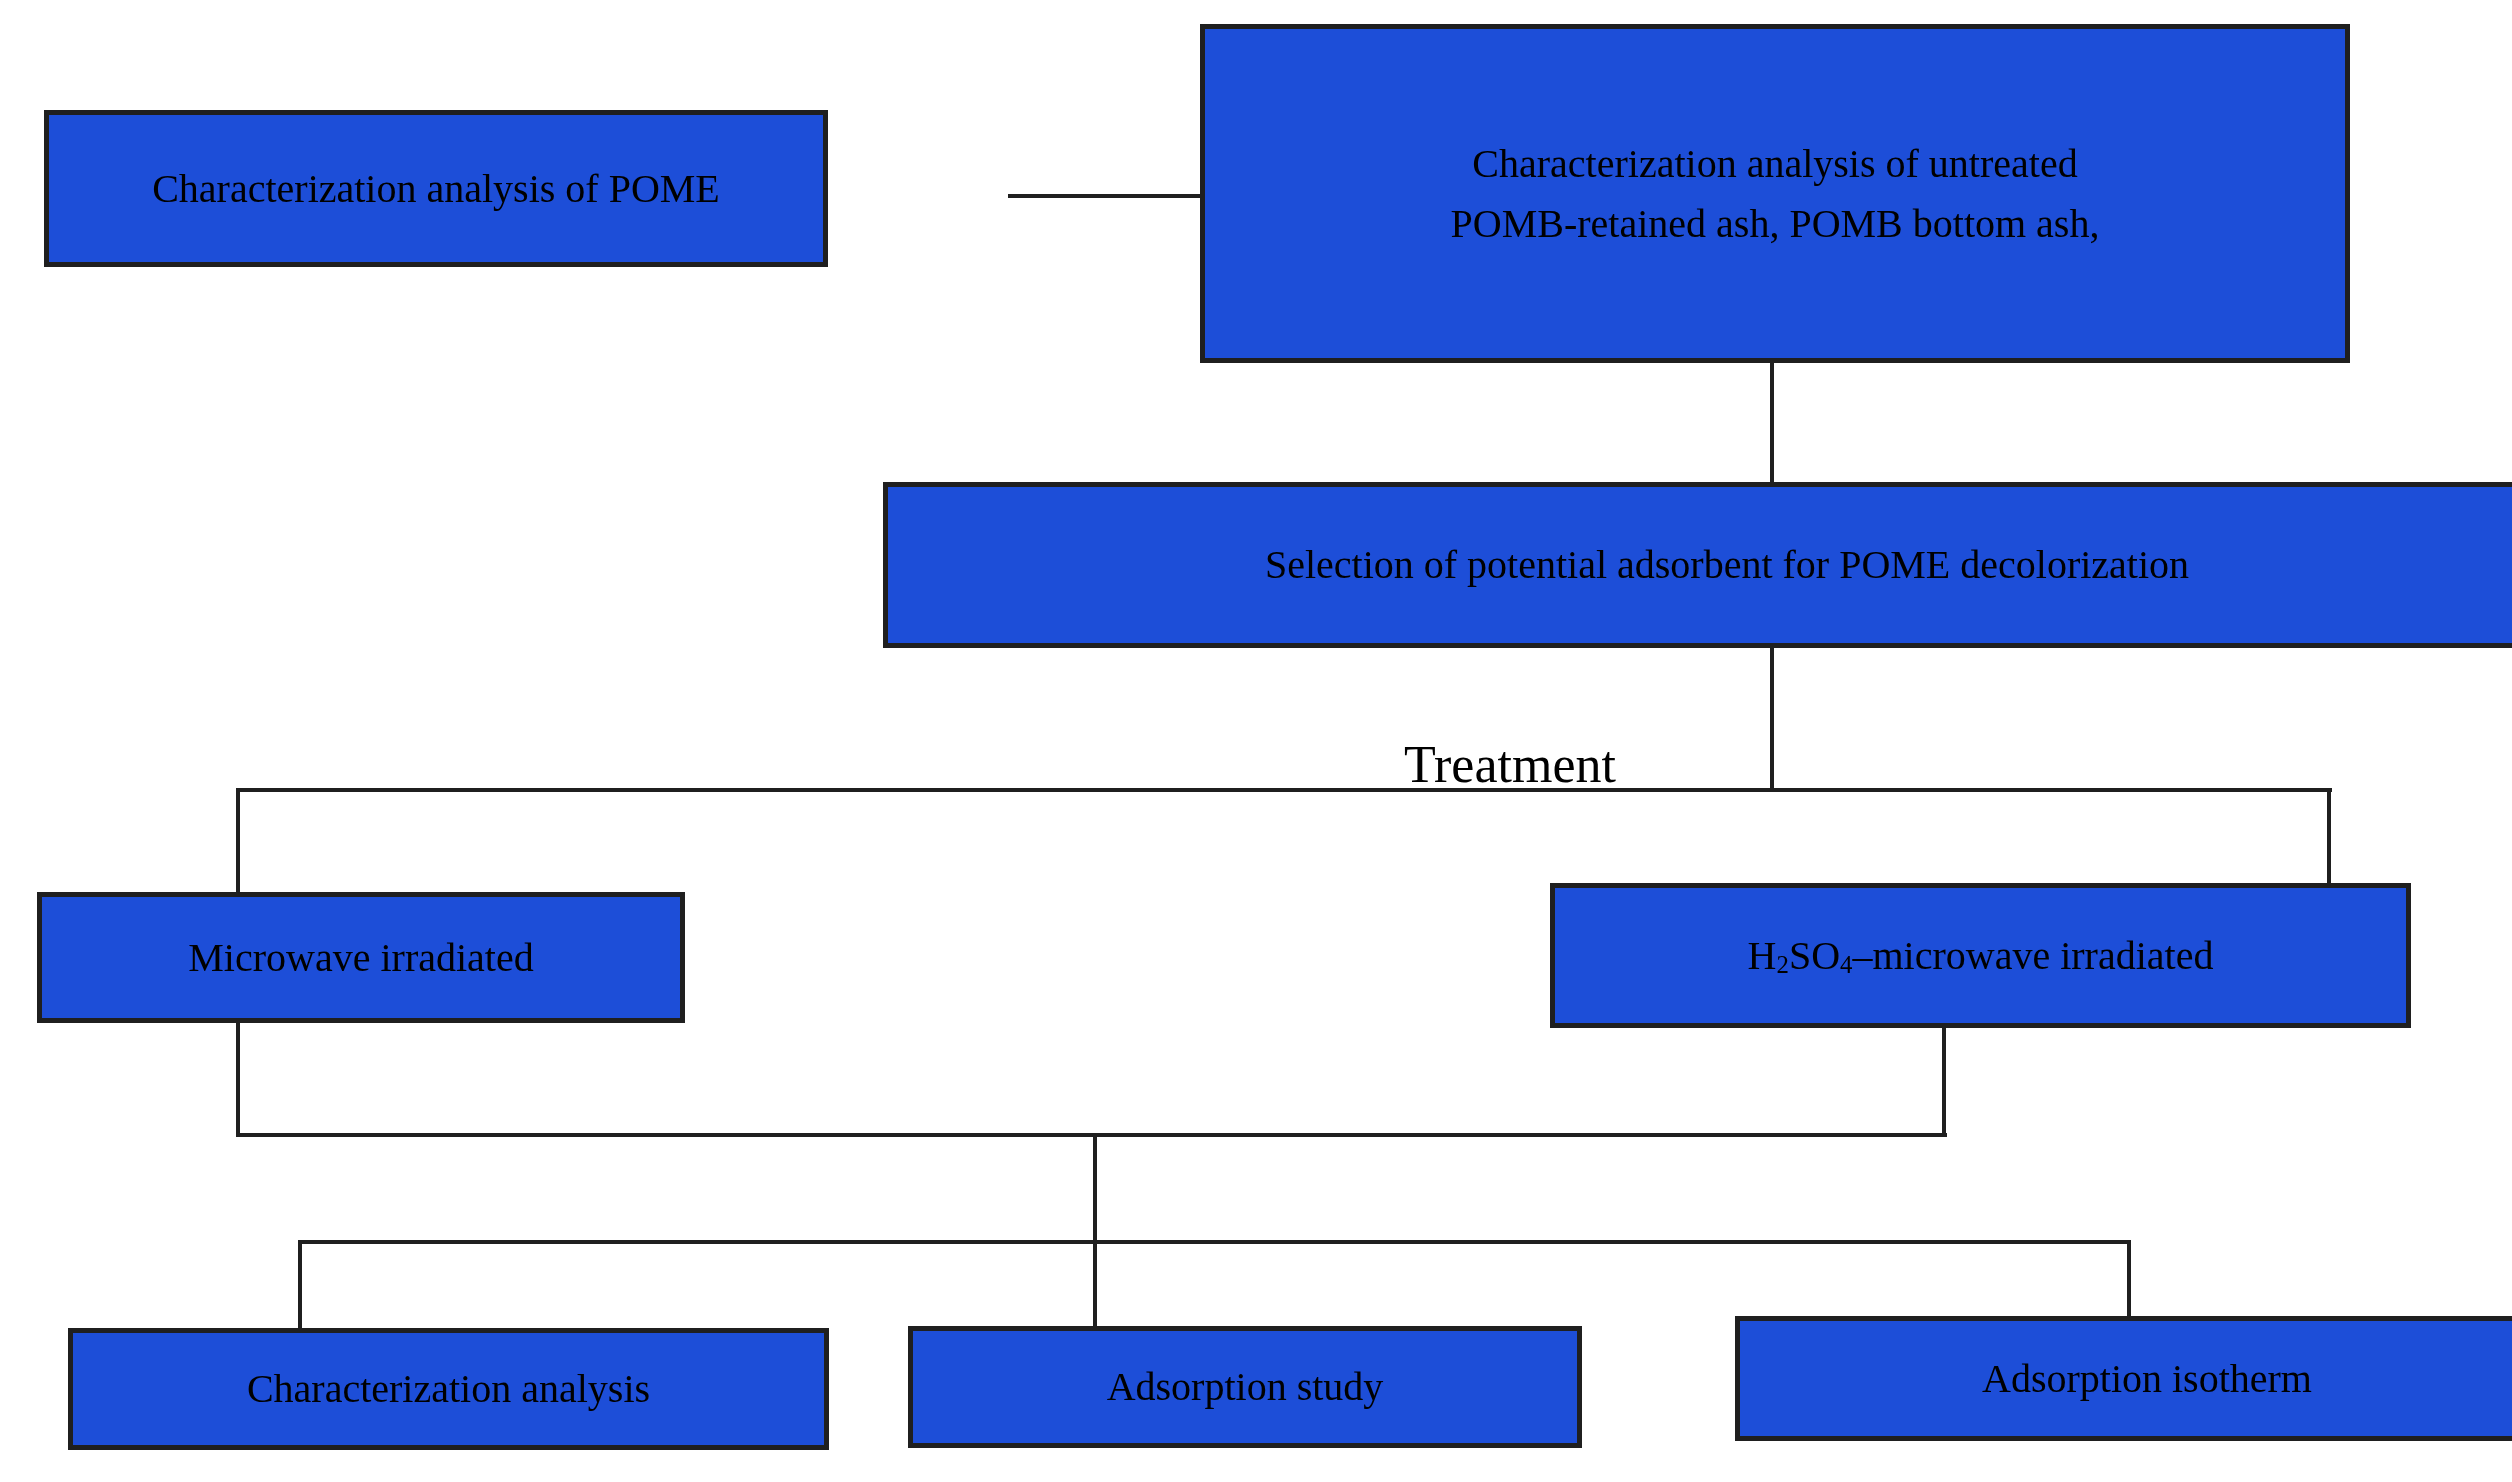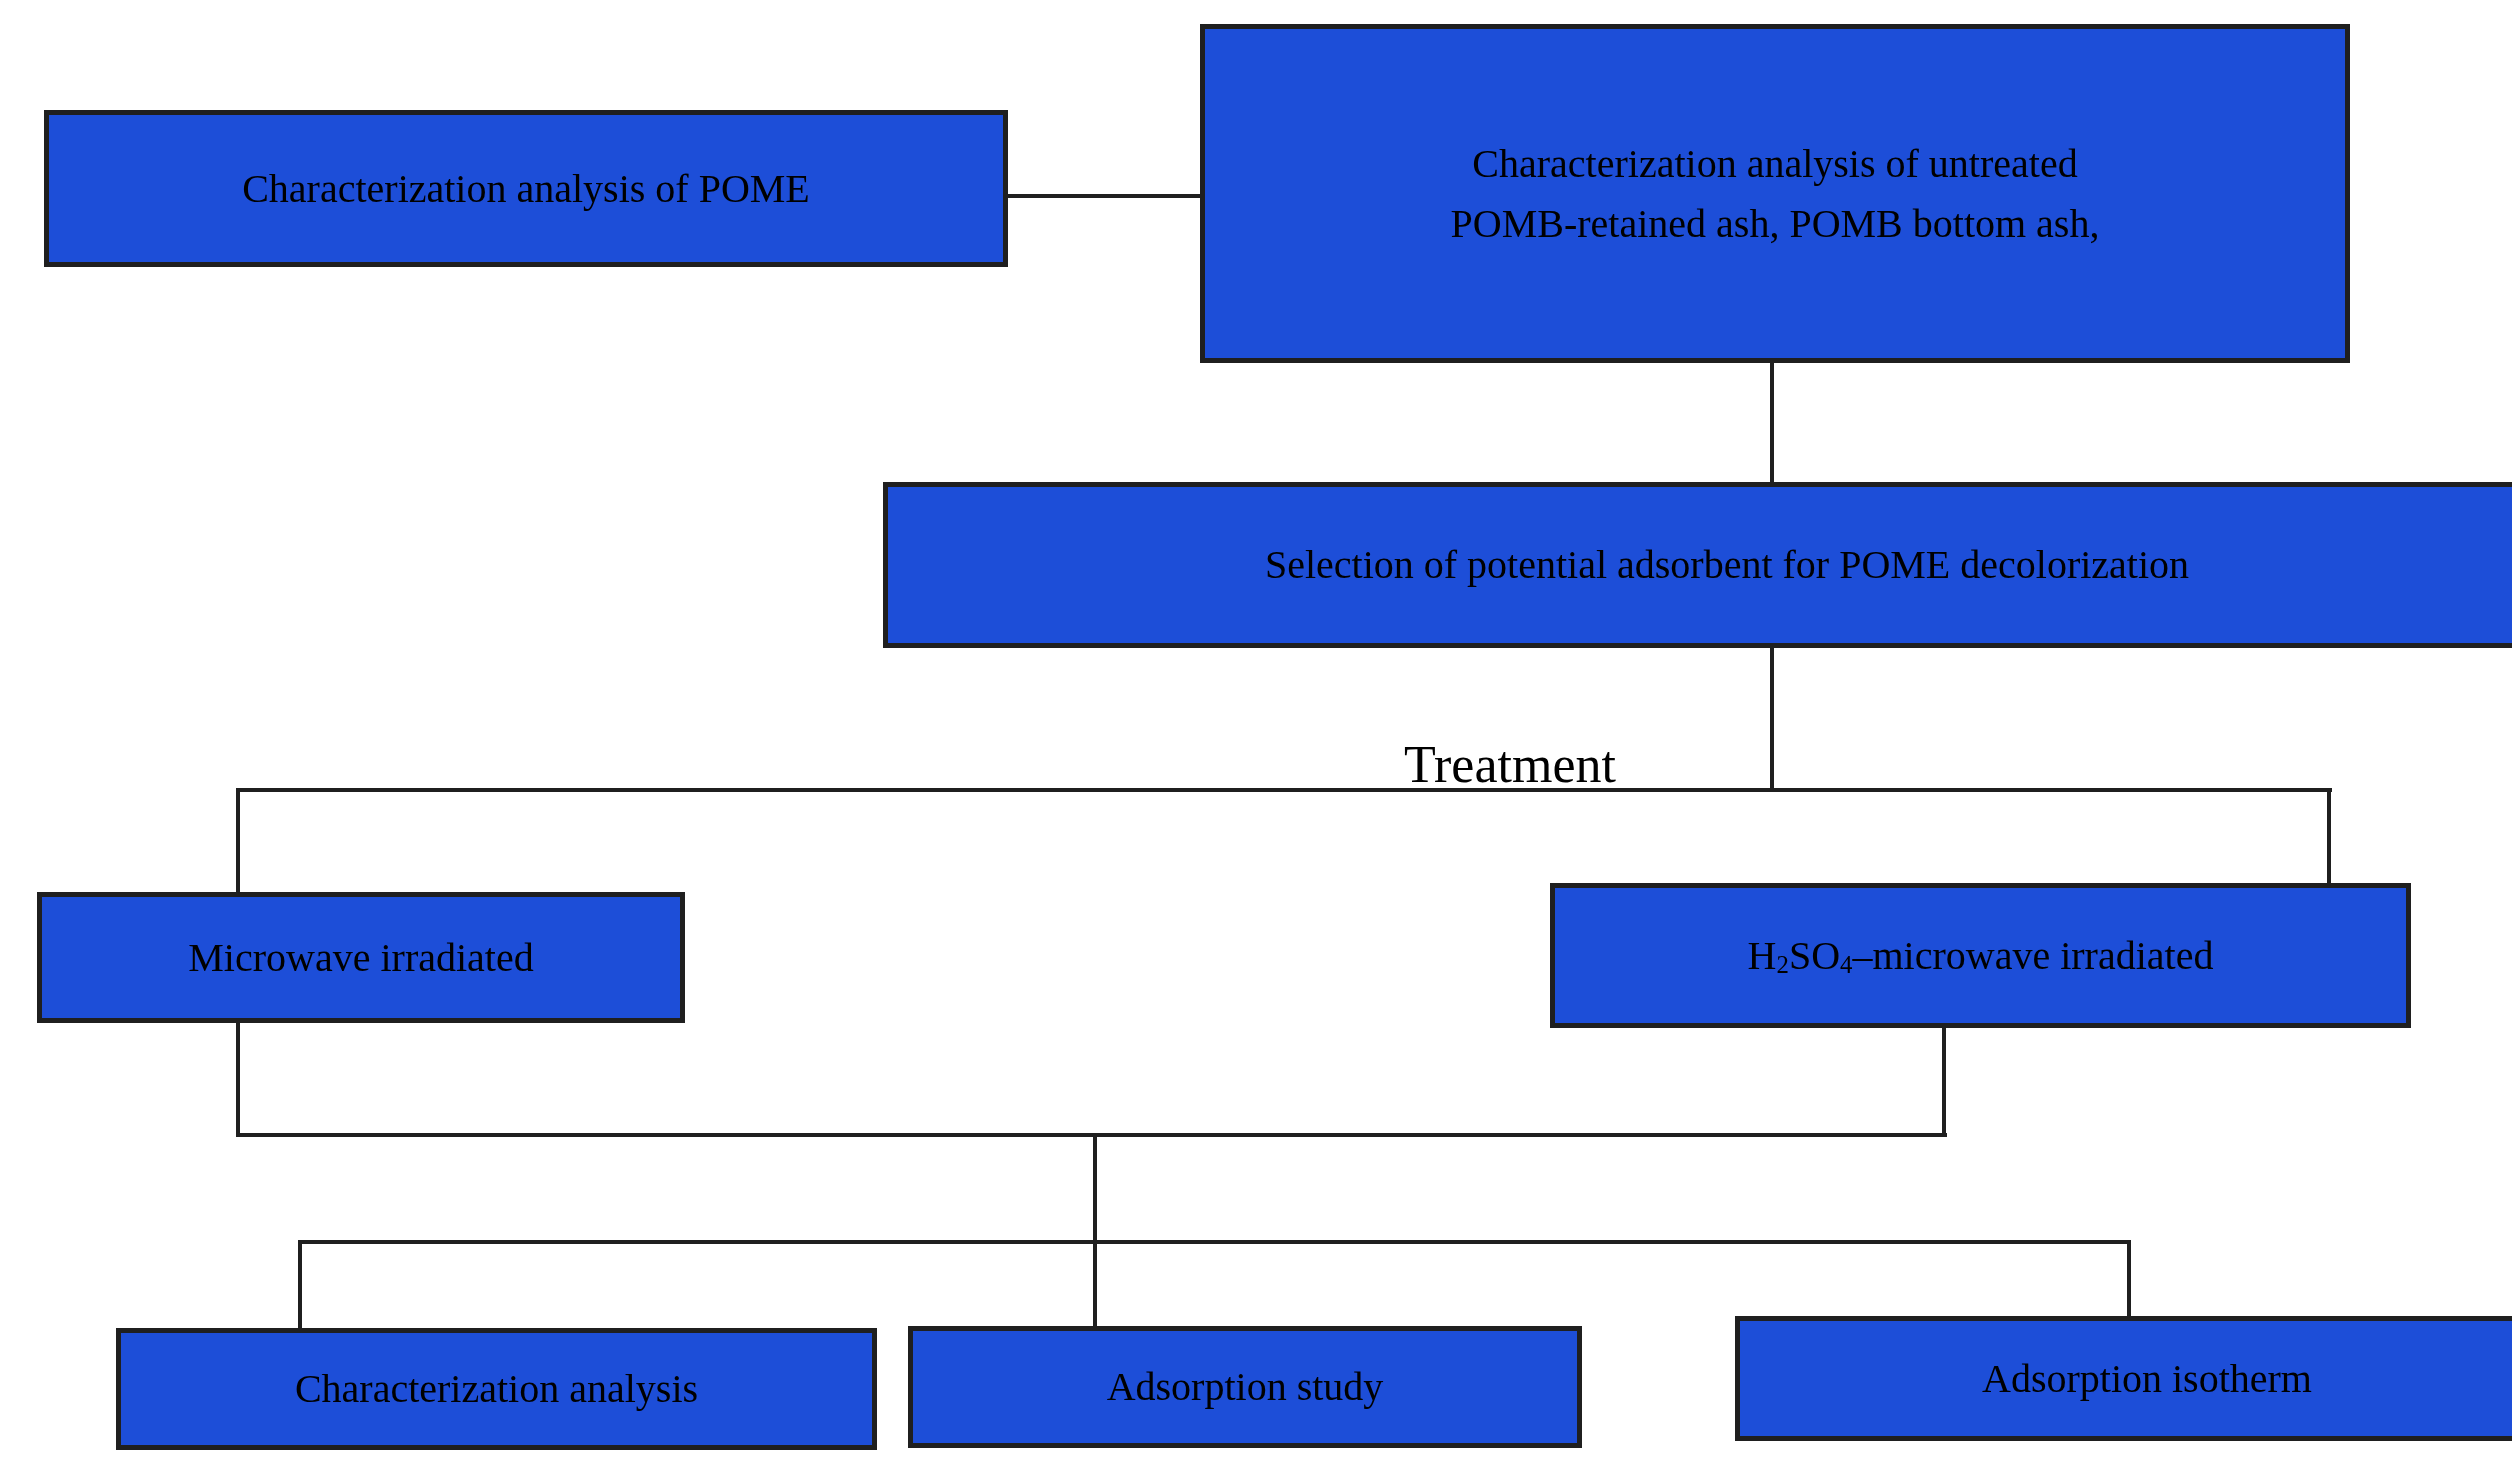--- a/index.html
+++ b/index.html
@@ -39,26 +39,26 @@
     position: absolute;
     background: #1f1f1f;
   }
   .float-label {
     position: absolute;
     font-size: 52px;
     text-align: center;
   }
 
   
-  #node-pome        { left:   44px; top:  110px; width: 964px; height: 157px; }
+  #node-pome        { left:   44px; top:  110px; width: 784px; height: 157px; }
   #node-untreated   { left: 1200px; top:   24.4px; width: 1150px; height: 339px; }
   #node-selection   { left: 883px; top:  482px; width: 1688px; height: 166px; }
   #node-microwave   { left:   37px; top: 892px; width:  648px; height: 131px; }
   #node-h2so4       { left: 1550px; top: 883px; width:  861px; height: 145px; }
-  #node-char        { left:   68px; top: 1328px; width:  761px; height: 122px; margin-left: 48px; }
+  #node-char        { left:   68px; top: 1328px; width:  761px; height: 122px; }
   #node-study       { left: 908px; top: 1326px; width:  674px; height: 122px; }
   #node-isotherm    { left: 1735px; top: 1316px; width:  824px; height: 125px; }
 
   
   #treatment-label  { left: 1353px; top:  735px; width:  314px; }
 
   
   #conn-pome-untreated      { left: 1008px; top:  194px; width:  194px; height: 4.4px; }
   #conn-untreated-selection { left: 1770px; top:  363px; width:    4.4px; height: 120px; }
   #conn-selection-branch    { left: 1770px; top:  647px; width:    4.4px; height: 143px; }

